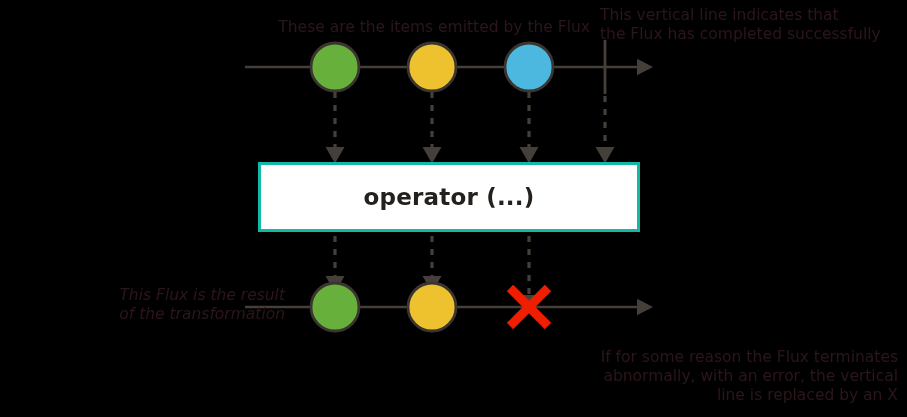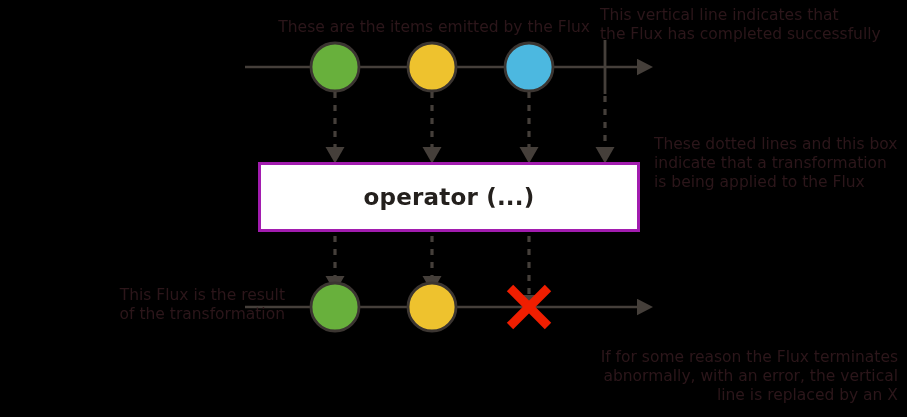--- a/index.html
+++ b/index.html
@@ -36,21 +36,21 @@
   }
 
   
   #operator-box {
     position: absolute;
     left: 258px;
     top: 162px;
     width: 382px;
     height: 70px;
     background: #ffffff;
-    border: 3px solid #a21caf;
+    border: 3px solid #14b8a6;
     box-sizing: border-box;
     display: flex;
     align-items: center;
     justify-content: center;
   }
   #operator-label {
     font-family: "DejaVu Sans", "Liberation Sans", sans-serif;
     font-weight: bold;
     font-size: 23px;
     color: #24201d;
@@ -111,25 +111,22 @@
   <div id="operator-box">
     <span id="operator-label">operator (...)</span>
   </div>
 
 
   <div class="ann center" style="left:270px; top:18px; width:320px;">These are the items emitted by the Flux</div>
 
   <div class="ann left" style="left:600px; top:6px; width:300px;">This vertical line indicates that
 the Flux has completed successfully</div>
 
-  <div class="ann left" style="left:654px; top:135px; width:250px;">These dotted lines and this box
-indicate that a transformation
-is being applied to the Flux</div>
 
 
-  <div class="ann center" style="left:55px; top:286px; width:230px;">This Flux is the result
+  <div class="ann center" style="left:55px; top:286px; width:230px;font-style:italic;">This Flux is the result
 of the transformation</div>
 
   <div class="ann left" style="left:508px; top:348px; width:390px;text-align:right;">If for some reason the Flux terminates
 abnormally, with an error, the vertical
 line is replaced by an X</div>
 
 </div>
 
 </body></html>

